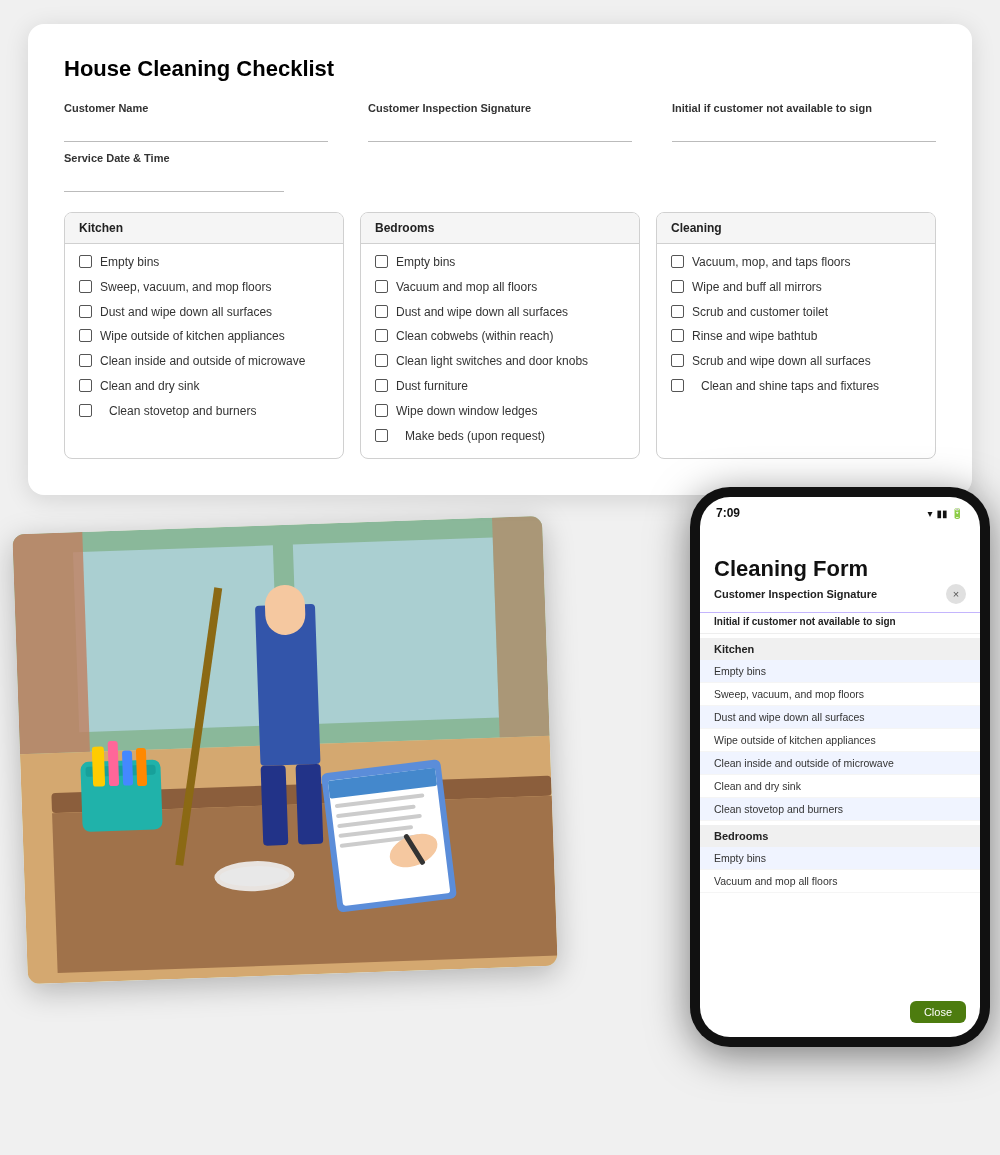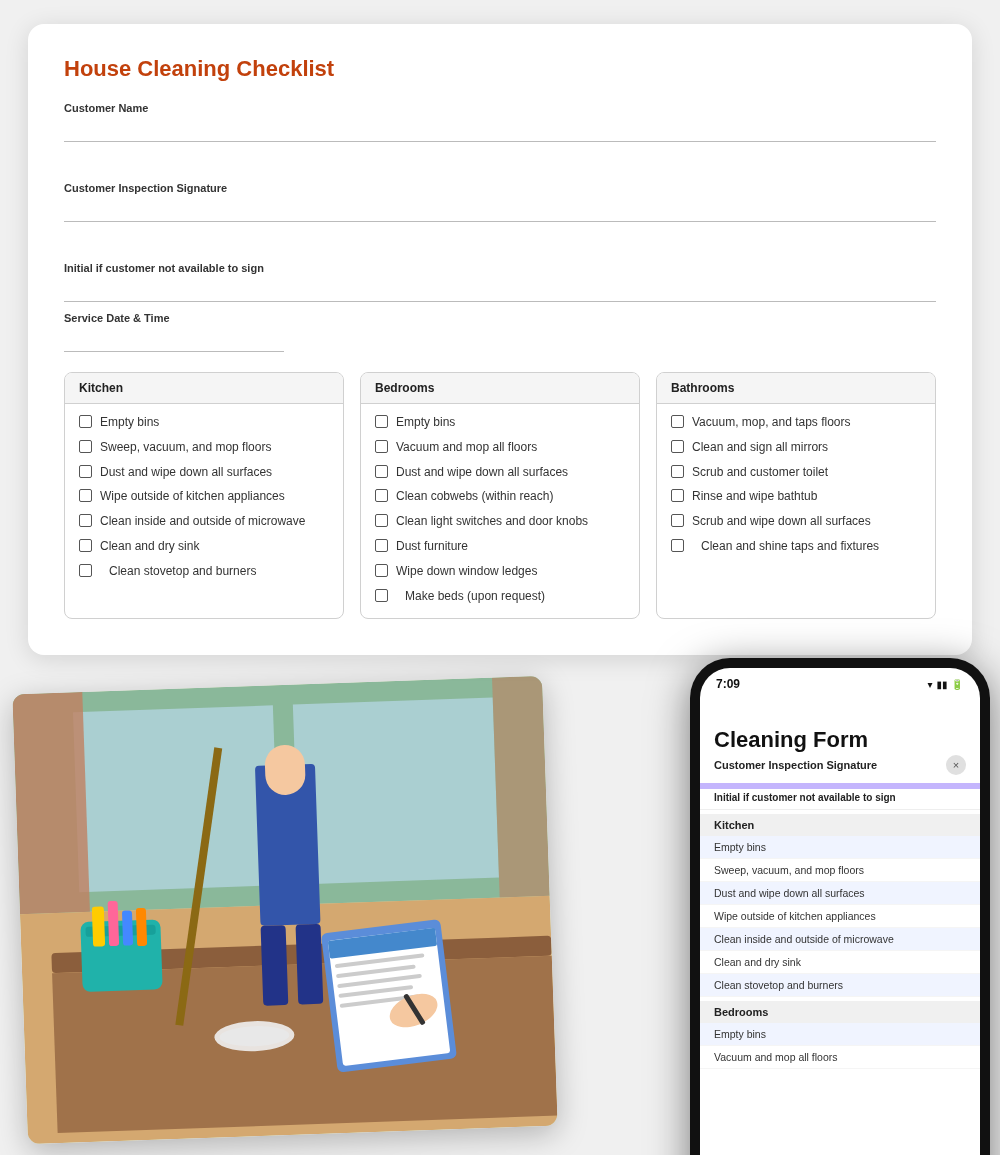--- a/index.html
+++ b/index.html
@@ -19,29 +19,28 @@
       box-shadow: 0 4px 24px rgba(0,0,0,0.12);
       padding: 32px 36px 36px;
       margin: 24px 28px 0;
       position: relative;
       z-index: 2;
     }
 
     .checklist-title {
       font-size: 22px;
       font-weight: 700;
-      color: #c2410c;
+      color: #000000;
       margin-bottom: 20px;
     }
 
     .form-fields-row {
       display: flex;
       gap: 40px;
       margin-bottom: 10px;
-      flex-direction: column;
     }
 
     .form-field {
       flex: 1;
     }
 
     .form-field-label {
       font-size: 11px;
       font-weight: 600;
       color: #333;
@@ -134,21 +133,21 @@
       overflow: hidden;
       transform: rotate(-2deg);
       box-shadow: 0 8px 30px rgba(0,0,0,0.25);
       z-index: 1;
     }
 
     
     .phone-mockup {
       position: absolute;
       right: 10px;
-      top: 13px;
+      top: 2px;
       width: 300px;
       height: 560px;
       z-index: 3;
     }
 
     .phone-outer {
       width: 300px;
       height: 560px;
       background: #111;
       border-radius: 40px;
@@ -200,21 +199,21 @@
     }
 
     .phone-content {
       padding: 0;
       height: 100%;
       overflow-y: hidden;
     }
 
     .phone-header {
       padding: 32px 14px 8px;
-      border-bottom: 6px solid #c4b5fd;
+      border-bottom: 1px solid #c4b5fd;
     }
 
     .phone-app-title {
       font-size: 22px;
       font-weight: 800;
       color: #111;
       line-height: 1.1;
     }
 
     .phone-close-row {
@@ -382,29 +381,29 @@
             <span>Wipe down window ledges</span>
           </div>
         <div class="checklist-item">
             <div class="checkbox-icon"></div>
             <span>Make beds (upon request)</span>
           </div>
       </div>
     </div>
 
     <div class="section-box">
-      <div class="section-header">Bathrooms</div>
+      <div class="section-header">Cleaning</div>
       <div class="section-items">
         <div class="checklist-item">
             <div class="checkbox-icon"></div>
             <span>Vacuum, mop, and taps floors</span>
           </div>
         <div class="checklist-item">
             <div class="checkbox-icon"></div>
-            <span>Clean and sign all mirrors</span>
+            <span>Wipe and buff all mirrors</span>
           </div>
         <div class="checklist-item">
             <div class="checkbox-icon"></div>
             <span>Scrub and customer toilet</span>
           </div>
         <div class="checklist-item">
             <div class="checkbox-icon"></div>
             <span>Rinse and wipe bathtub</span>
           </div>
         <div class="checklist-item">

